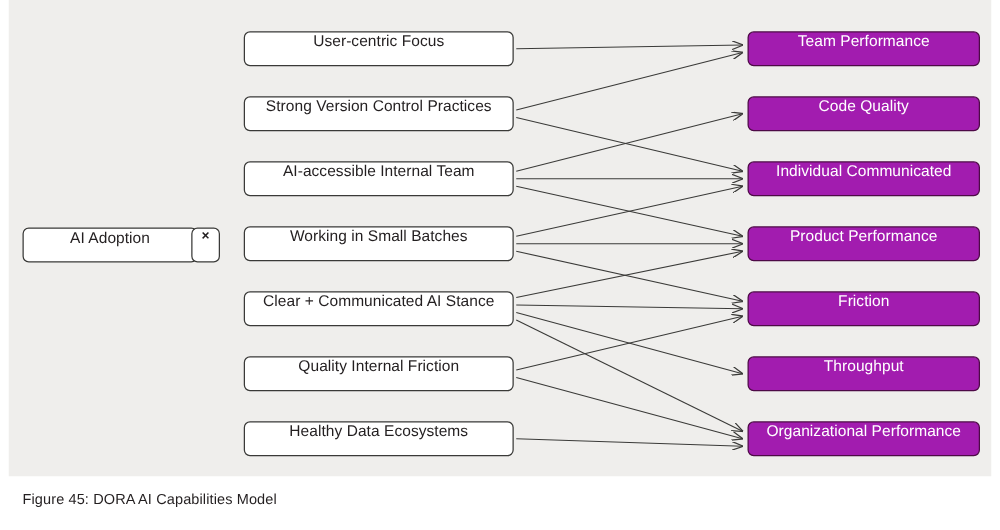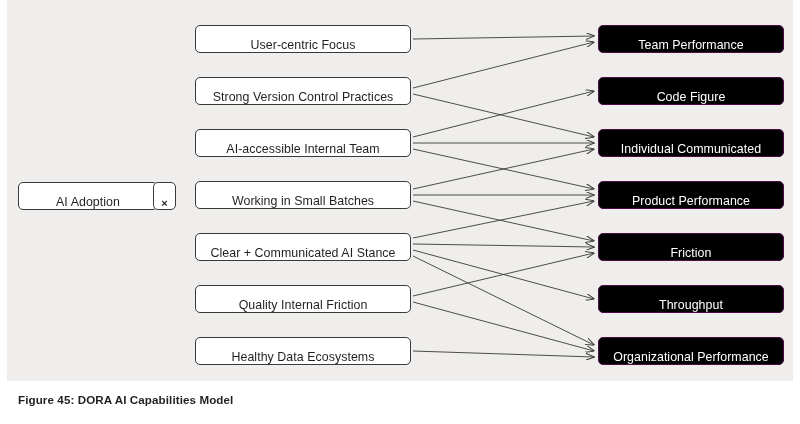--- a/index.html
+++ b/index.html
@@ -39,34 +39,34 @@
     left: 0;
     top: 0;
     width: 800px;
     height: 424px;
     pointer-events: none;
   }
   .node {
     position: absolute;
     box-sizing: border-box;
     display: flex;
-    align-items: flex-end;
+    align-items: flex-start;
     justify-content: center;
     border-radius: 5px;
     white-space: nowrap;
   }
   .node-white {
     background: #ffffff;
     border: 1.4px solid #3a3a38;
     color: #231f20;
     font-size: 12.4px;
     letter-spacing: 0.05px;
   }
   .node-magenta {
-    background: #000000;
+    background: #a21caf;
     border: 1.4px solid #4d0a46;
     color: #ffffff;
     font-size: 12.4px;
     letter-spacing: 0.05px;
   }
   .node-op {
     background: #ffffff;
     border: 1.4px solid #3a3a38;
     color: #231f20;
     font-size: 11px;
@@ -74,21 +74,21 @@
   }
   .capability-node { left: 195px; width: 216px; height: 28px; }
   .outcome-node  { left: 598px; width: 186px; height: 28px; }
   #node-ai-adoption { left: 18px; top: 182px; width: 140px; height: 28px; }
   #node-operator    { left: 153px; top: 182px; width: 23px;  height: 28px; }
   #figure-caption {
     position: absolute;
     left: 18px;
     top: 393px;
     font-size: 11.6px;
-    font-weight: bold;
+    font-weight: normal;
     color: #231f20;
     letter-spacing: 0.1px;
   }
 </style>
 </head>
 <body>
 
 <div id="figure-root">
 
   <div id="canvas-panel"></div>
@@ -146,21 +146,21 @@
       <span>Quality Internal Friction</span>
     </div>
     <div class="node node-white capability-node" style="top:337px">
       <span>Healthy Data Ecosystems</span>
     </div>
 
     <div class="node node-magenta outcome-node" style="top:25px">
       <span>Team Performance</span>
     </div>
     <div class="node node-magenta outcome-node" style="top:77px">
-      <span>Code Figure</span>
+      <span>Code Quality</span>
     </div>
     <div class="node node-magenta outcome-node" style="top:129px">
       <span>Individual Communicated</span>
     </div>
     <div class="node node-magenta outcome-node" style="top:181px">
       <span>Product Performance</span>
     </div>
     <div class="node node-magenta outcome-node" style="top:233px">
       <span>Friction</span>
     </div>

